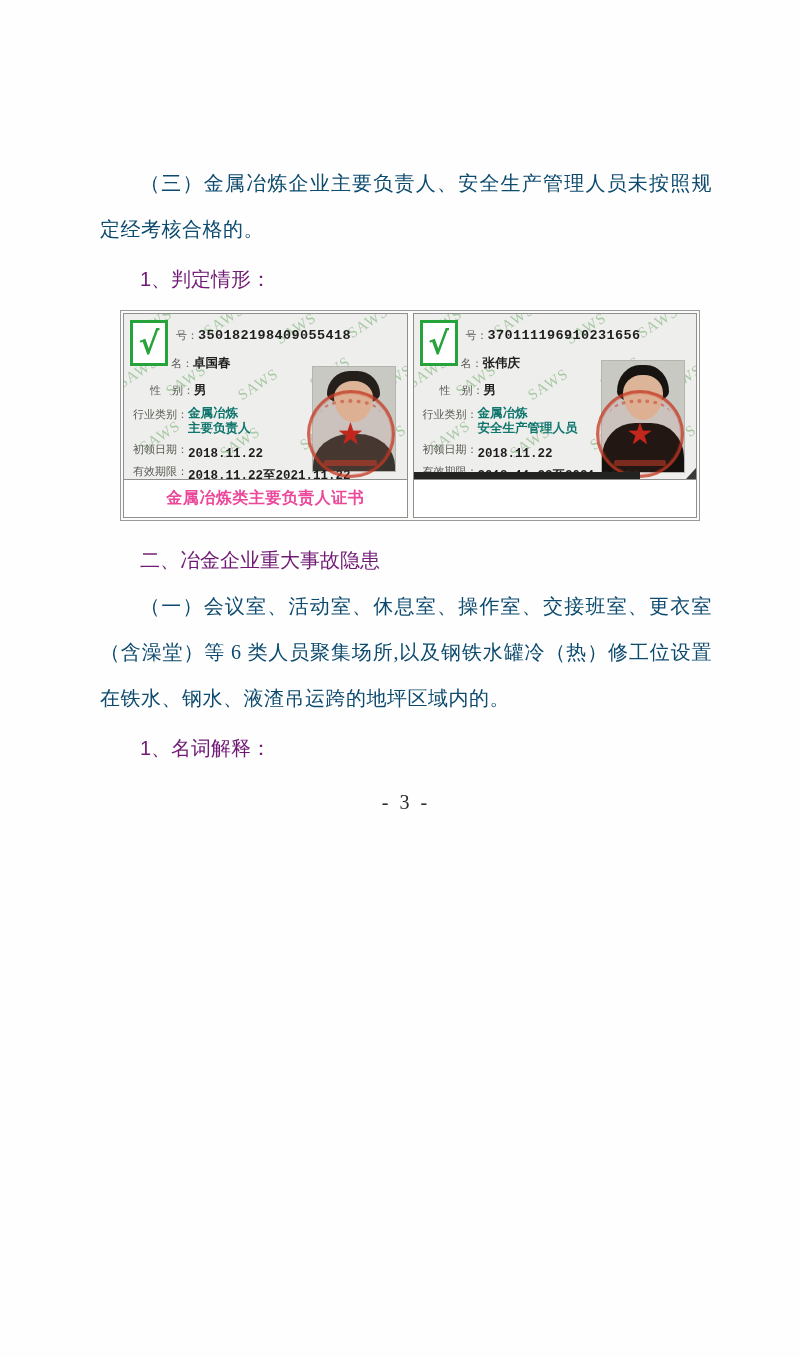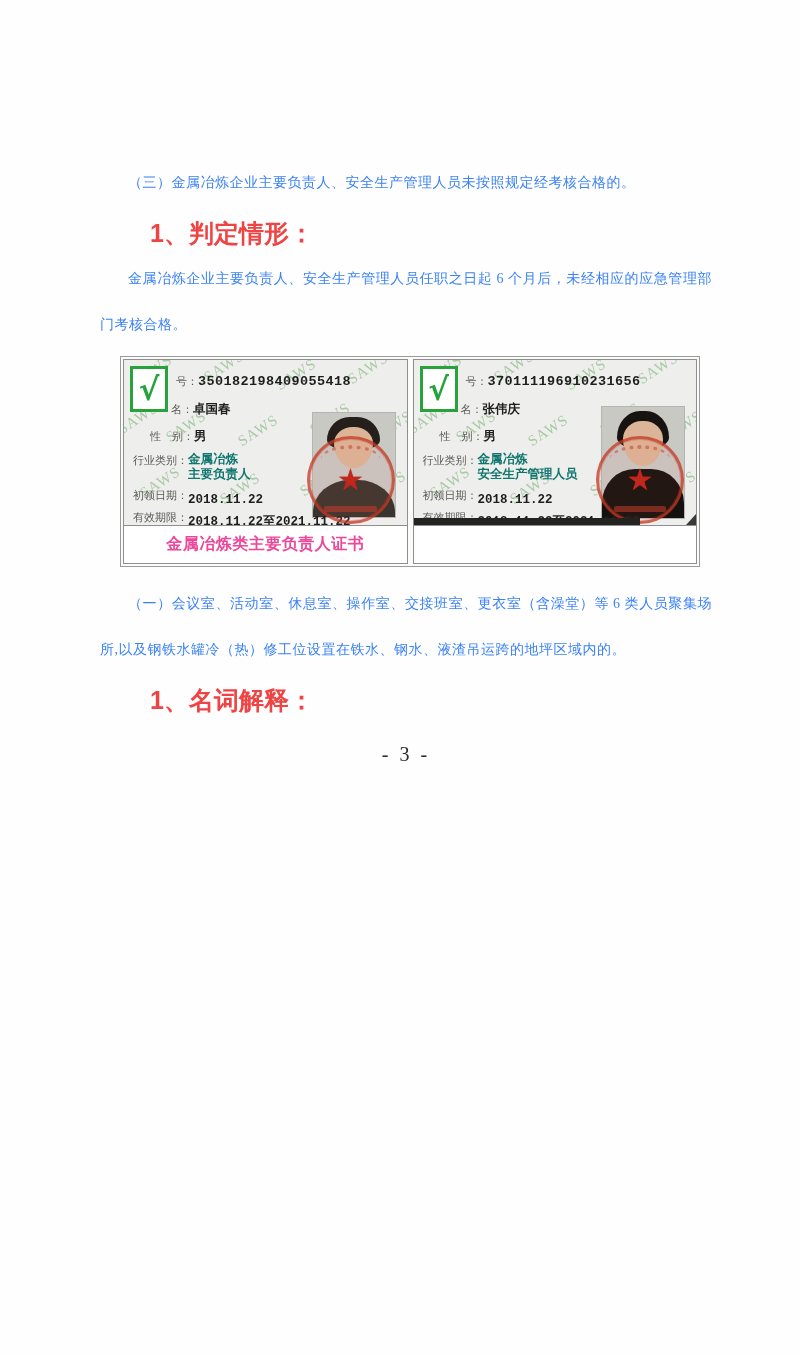--- a/index.html
+++ b/index.html
@@ -8,33 +8,33 @@
     width:800px; height:1357px;
     font-family:"Liberation Serif","DejaVu Serif",serif;
     color:#151515;
     position:relative;
     overflow:hidden;
   }
   .page { width:800px; height:1357px; background:#fefefe; position:relative; }
   .content { padding:160px 88px 0 100px; }
 
   p.para {
-    font-size:14px;
+    font-size:20px;
     line-height:46px;
     text-align:justify;
     text-indent:2em;
-    color:#3b82f6;
+    color:#0c4a6e;
     letter-spacing:0.5px;
   }
   .bold-head {
     font-family:"Liberation Sans","DejaVu Sans",sans-serif;
-    font-weight:700;
-    font-size:25px;
+    font-weight:400;
+    font-size:20px;
     line-height:46px;
-    color:#ef4444;
+    color:#701a75;
     text-indent:2em;
     margin-top:4px;
   }
   .head2 { margin-top:16px; }
 
   
   .cert-block {
     width:580px;
     margin:8px 0 14px 20px;
     border:1px solid #9a9a9a;
@@ -200,21 +200,20 @@
 </head>
 <body>
 
 <div class="page">
   <div class="content">
 
     <p class="para">（三）金属冶炼企业主要负责人、安全生产管理人员未按照规定经考核合格的。</p>
 
     <div class="bold-head">1、判定情形：</div>
 
-    <p class="para">金属冶炼企业主要负责人、安全生产管理人员任职之日起 6 个月后，未经相应的应急管理部门考核合格。</p>
 
     <div class="cert-block">
 
       <div class="cert-cell">
         <div class="cert-img">
           <div class="wm">
               <span>SAWS</span>
               <span>SAWS</span>
               <span>SAWS</span>
               <span>SAWS</span>
@@ -315,20 +314,21 @@
             <span class="star">★</span>
             <span class="seal-line"></span>
           </div>
           <div class="bottom-strip"></div>
           <div class="corner-mark"></div>
         </div>
       </div>
 
     </div>
 
+    <div class="bold-head head2">二、冶金企业重大事故隐患</div>
 
     <p class="para">（一）会议室、活动室、休息室、操作室、交接班室、更衣室（含澡堂）等 6 类人员聚集场所,以及钢铁水罐冷（热）修工位设置在铁水、钢水、液渣吊运跨的地坪区域内的。</p>
 
     <div class="bold-head">1、名词解释：</div>
 
 
 
     <div class="page-num">- 3 -</div>
 
   </div>

